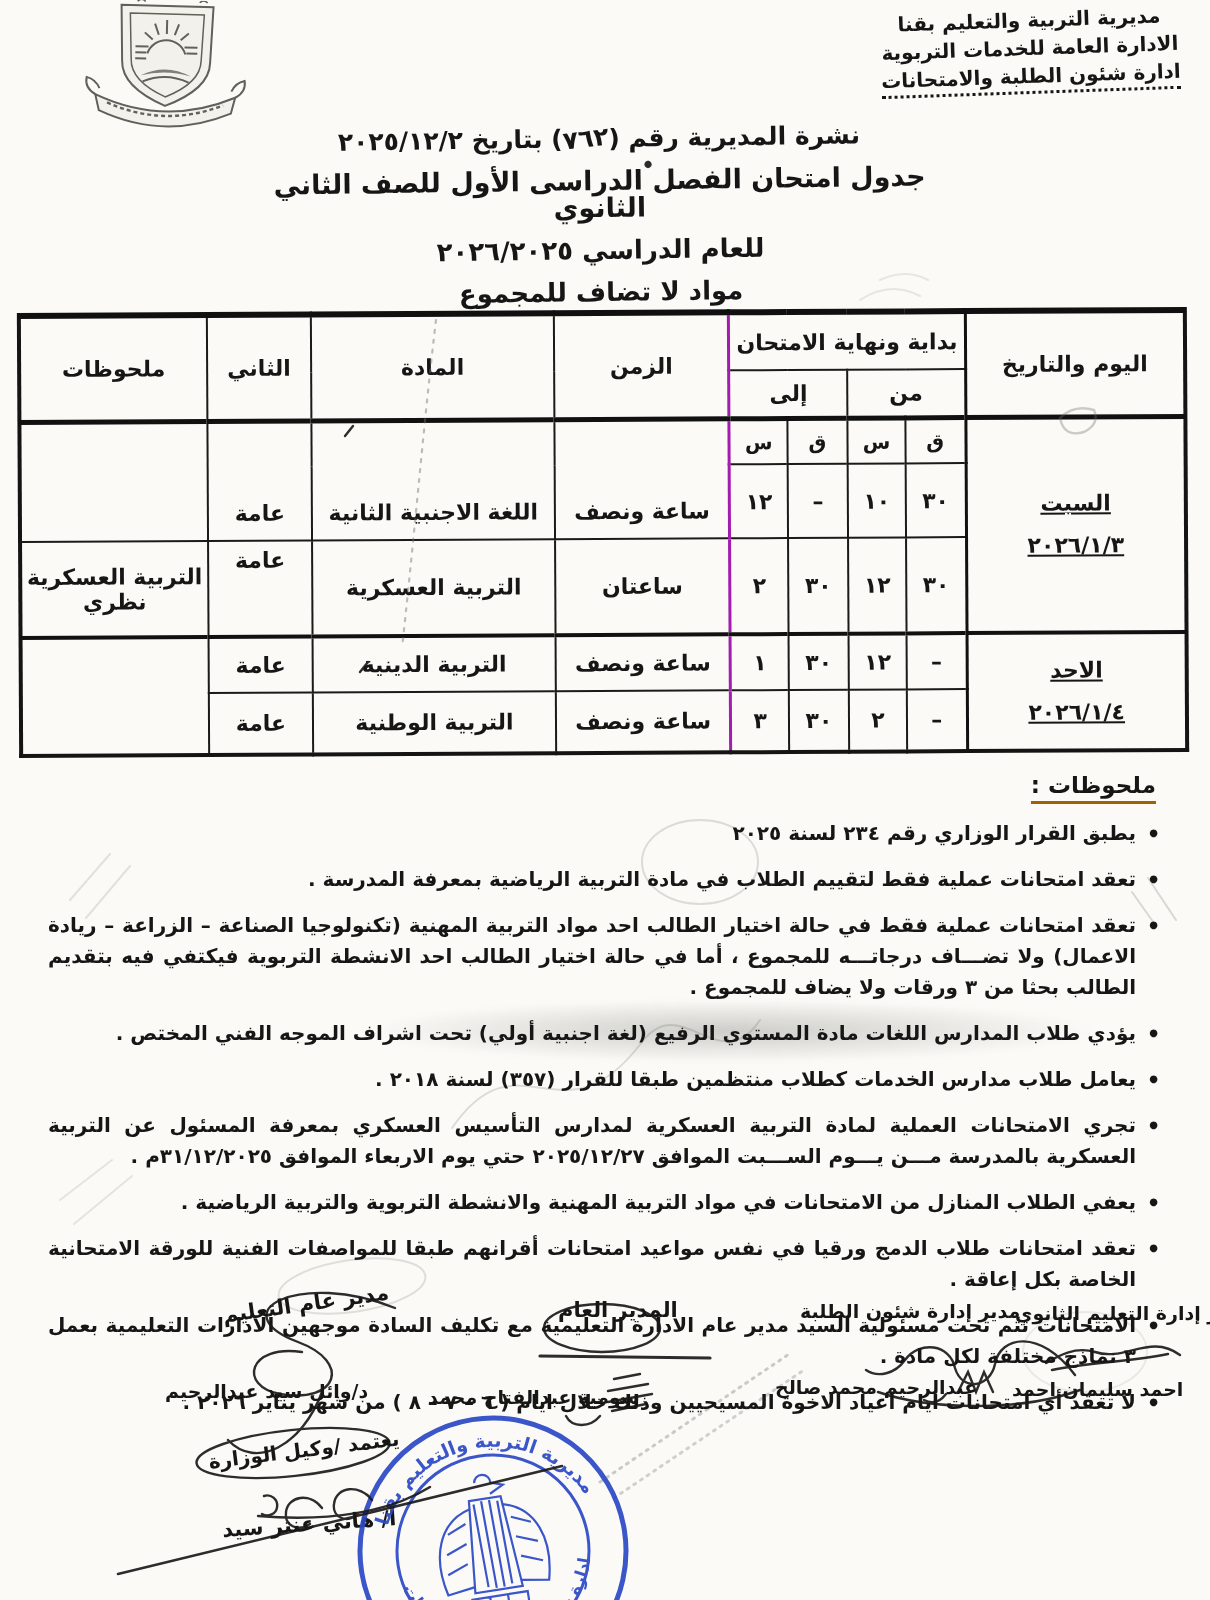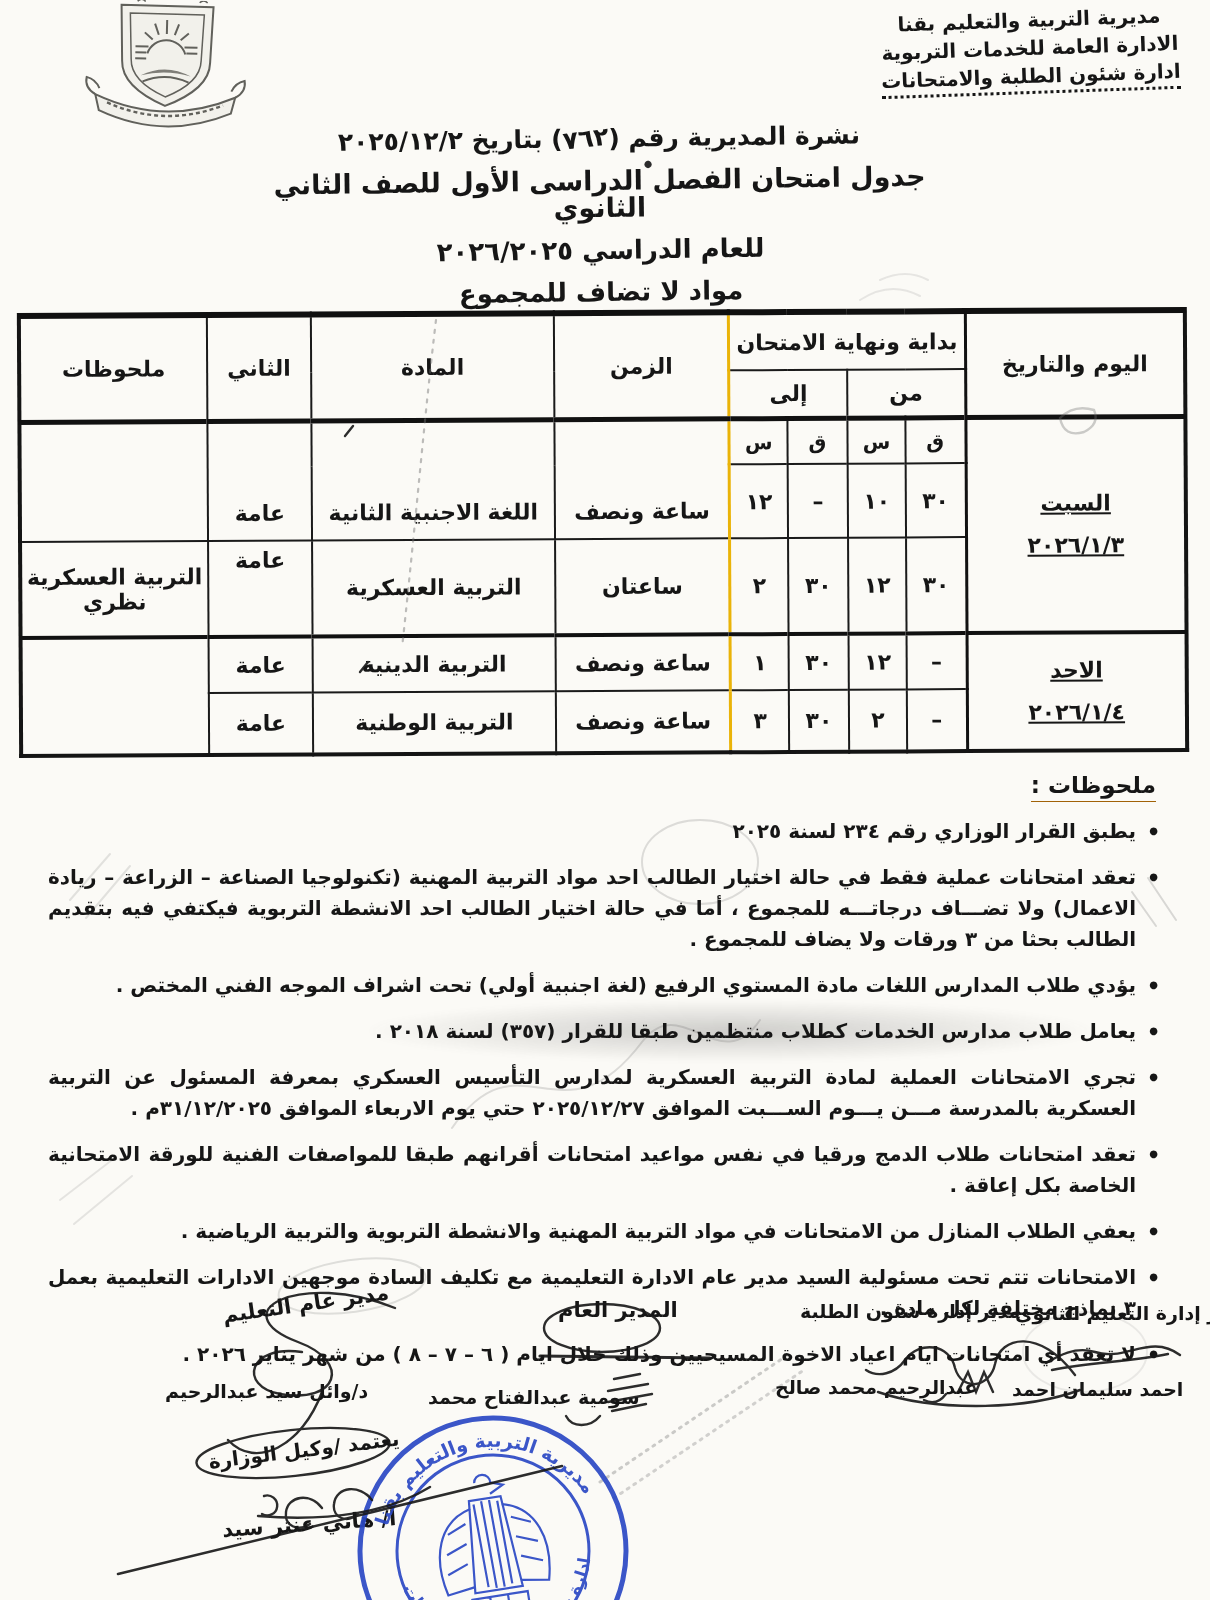--- a/index.html
+++ b/index.html
@@ -30,27 +30,27 @@
   .tablewrap{ position:absolute; left:22px; top:310px; width:1166px; transform:rotate(-0.3deg);}
   table.exam{
     width:1166px; table-layout:fixed; border-collapse:collapse; direction:rtl;
     border:4px solid #141414; border-top:6px solid #101010;
     font-size:22px; text-align:center;
   }
   table.exam td, table.exam th{ border:2px solid #1a1a1a; padding:1px 2px; vertical-align:middle; font-weight:bold;}
   table.exam .hb{ border-bottom:5px solid #111;}
   table.exam .gb{ border-bottom:4px solid #111;}
   table.exam .dayl{ border-left:3px solid #111;}
-  table.exam .durr{ border-right:3px solid #eab308;}
+  table.exam .durr{ border-right:3px solid #a21caf;}
   table.exam .vb{ vertical-align:bottom; padding-bottom:14px;}
   table.exam .vt{ vertical-align:top; padding-top:6px;}
   .daycell div{ line-height:1.9;text-decoration:underline;}
   
   .notes{ position:absolute; top:772px; left:48px; width:1112px; direction:rtl; font-size:20px; z-index:2;}
-  .notes-title{ display:inline-block; font-size:23px; border-bottom:1px solid #a16207; padding-bottom:3px; margin:0 4px 14px 0;}
+  .notes-title{ display:inline-block; font-size:23px; border-bottom:3px solid #a16207; padding-bottom:3px; margin:0 4px 14px 0;}
   .notes ul{ margin:0; padding:0;}
   .notes li{ list-style:none; position:relative; padding-right:24px; margin-bottom:15px;
              text-align:justify; line-height:1.55;}
   .notes li::before{ content:"●"; position:absolute; right:2px; top:7px; font-size:10px;}
   .smudge{ position:absolute; left:370px; top:1000px; width:720px; height:62px; z-index:1;
            background:radial-gradient(ellipse at center, rgba(70,70,70,.25), rgba(70,70,70,0) 72%);
            filter:blur(2px); border-radius:30px;}
   
   .sig{ position:absolute; white-space:nowrap; z-index:3;}
   .sig-t{ font-size:19px;}
@@ -203,26 +203,27 @@
       <td>عامة</td>
     </tr>
   </tbody>
       </table>
   </div>
 
   <div class="notes">
     <div><span class="notes-title">ملحوظات :</span></div>
     <ul>
       <li>يطبق القرار الوزاري رقم ٢٣٤ لسنة ٢٠٢٥</li>
+      <li>تعقد امتحانات عملية فقط لتقييم الطلاب في مادة التربية الرياضية بمعرفة المدرسة .</li>
       <li>تعقد امتحانات عملية فقط في حالة اختيار الطالب احد مواد التربية المهنية (تكنولوجيا الصناعة – الزراعة – ريادة الاعمال) ولا تضـــاف درجاتـــه للمجموع ، أما في حالة اختيار الطالب احد الانشطة التربوية فيكتفي فيه بتقديم الطالب بحثا من ٣ ورقات ولا يضاف للمجموع .</li>
       <li>يؤدي طلاب المدارس اللغات مادة المستوي الرفيع (لغة اجنبية أولي) تحت اشراف الموجه الفني المختص .</li>
       <li>يعامل طلاب مدارس الخدمات كطلاب منتظمين طبقا للقرار (٣٥٧) لسنة ٢٠١٨ .</li>
       <li>تجري الامتحانات العملية لمادة التربية العسكرية لمدارس التأسيس العسكري بمعرفة المسئول عن التربية العسكرية بالمدرسة مـــن يـــوم الســـبت الموافق ٢٠٢٥/١٢/٢٧ حتي يوم الاربعاء الموافق ٣١/١٢/٢٠٢٥م .</li>
+      <li>يعفي الطلاب المنازل من الامتحانات في مواد التربية المهنية والانشطة التربوية والتربية الرياضية .</li>
       <li>تعقد امتحانات طلاب الدمج ورقيا في نفس مواعيد امتحانات أقرانهم طبقا للمواصفات الفنية للورقة الامتحانية الخاصة بكل إعاقة .</li>
-      <li>يعفي الطلاب المنازل من الامتحانات في مواد التربية المهنية والانشطة التربوية والتربية الرياضية .</li>
       <li>الامتحانات تتم تحت مسئولية السيد مدير عام الادارة التعليمية مع تكليف السادة موجهين الادارات التعليمية بعمل ٣ نماذج مختلفة لكل مادة .</li>
       <li>لا تعقد أي امتحانات ايام اعياد الاخوة المسيحيين وذلك خلال ايام ( ٦ – ٧ – ٨ ) من شهر يناير ٢٠٢٦ .</li>
     </ul>
   </div>
 
   <div class="sig sig-t" style="left:1015px; top:1302px;">مدير إدارة التعليم الثانوي</div>
   <div class="sig sig-t" style="left:800px;  top:1300px;">مدير إدارة شئون الطلبة</div>
   <div class="sig sig-t" style="left:558px;  top:1298px; font-size:21px;">المدير العام</div>
   <div class="sig sig-t" style="left:222px;  top:1292px; font-size:21px; transform:rotate(-8deg);">مدير عام التعليم</div>
 

